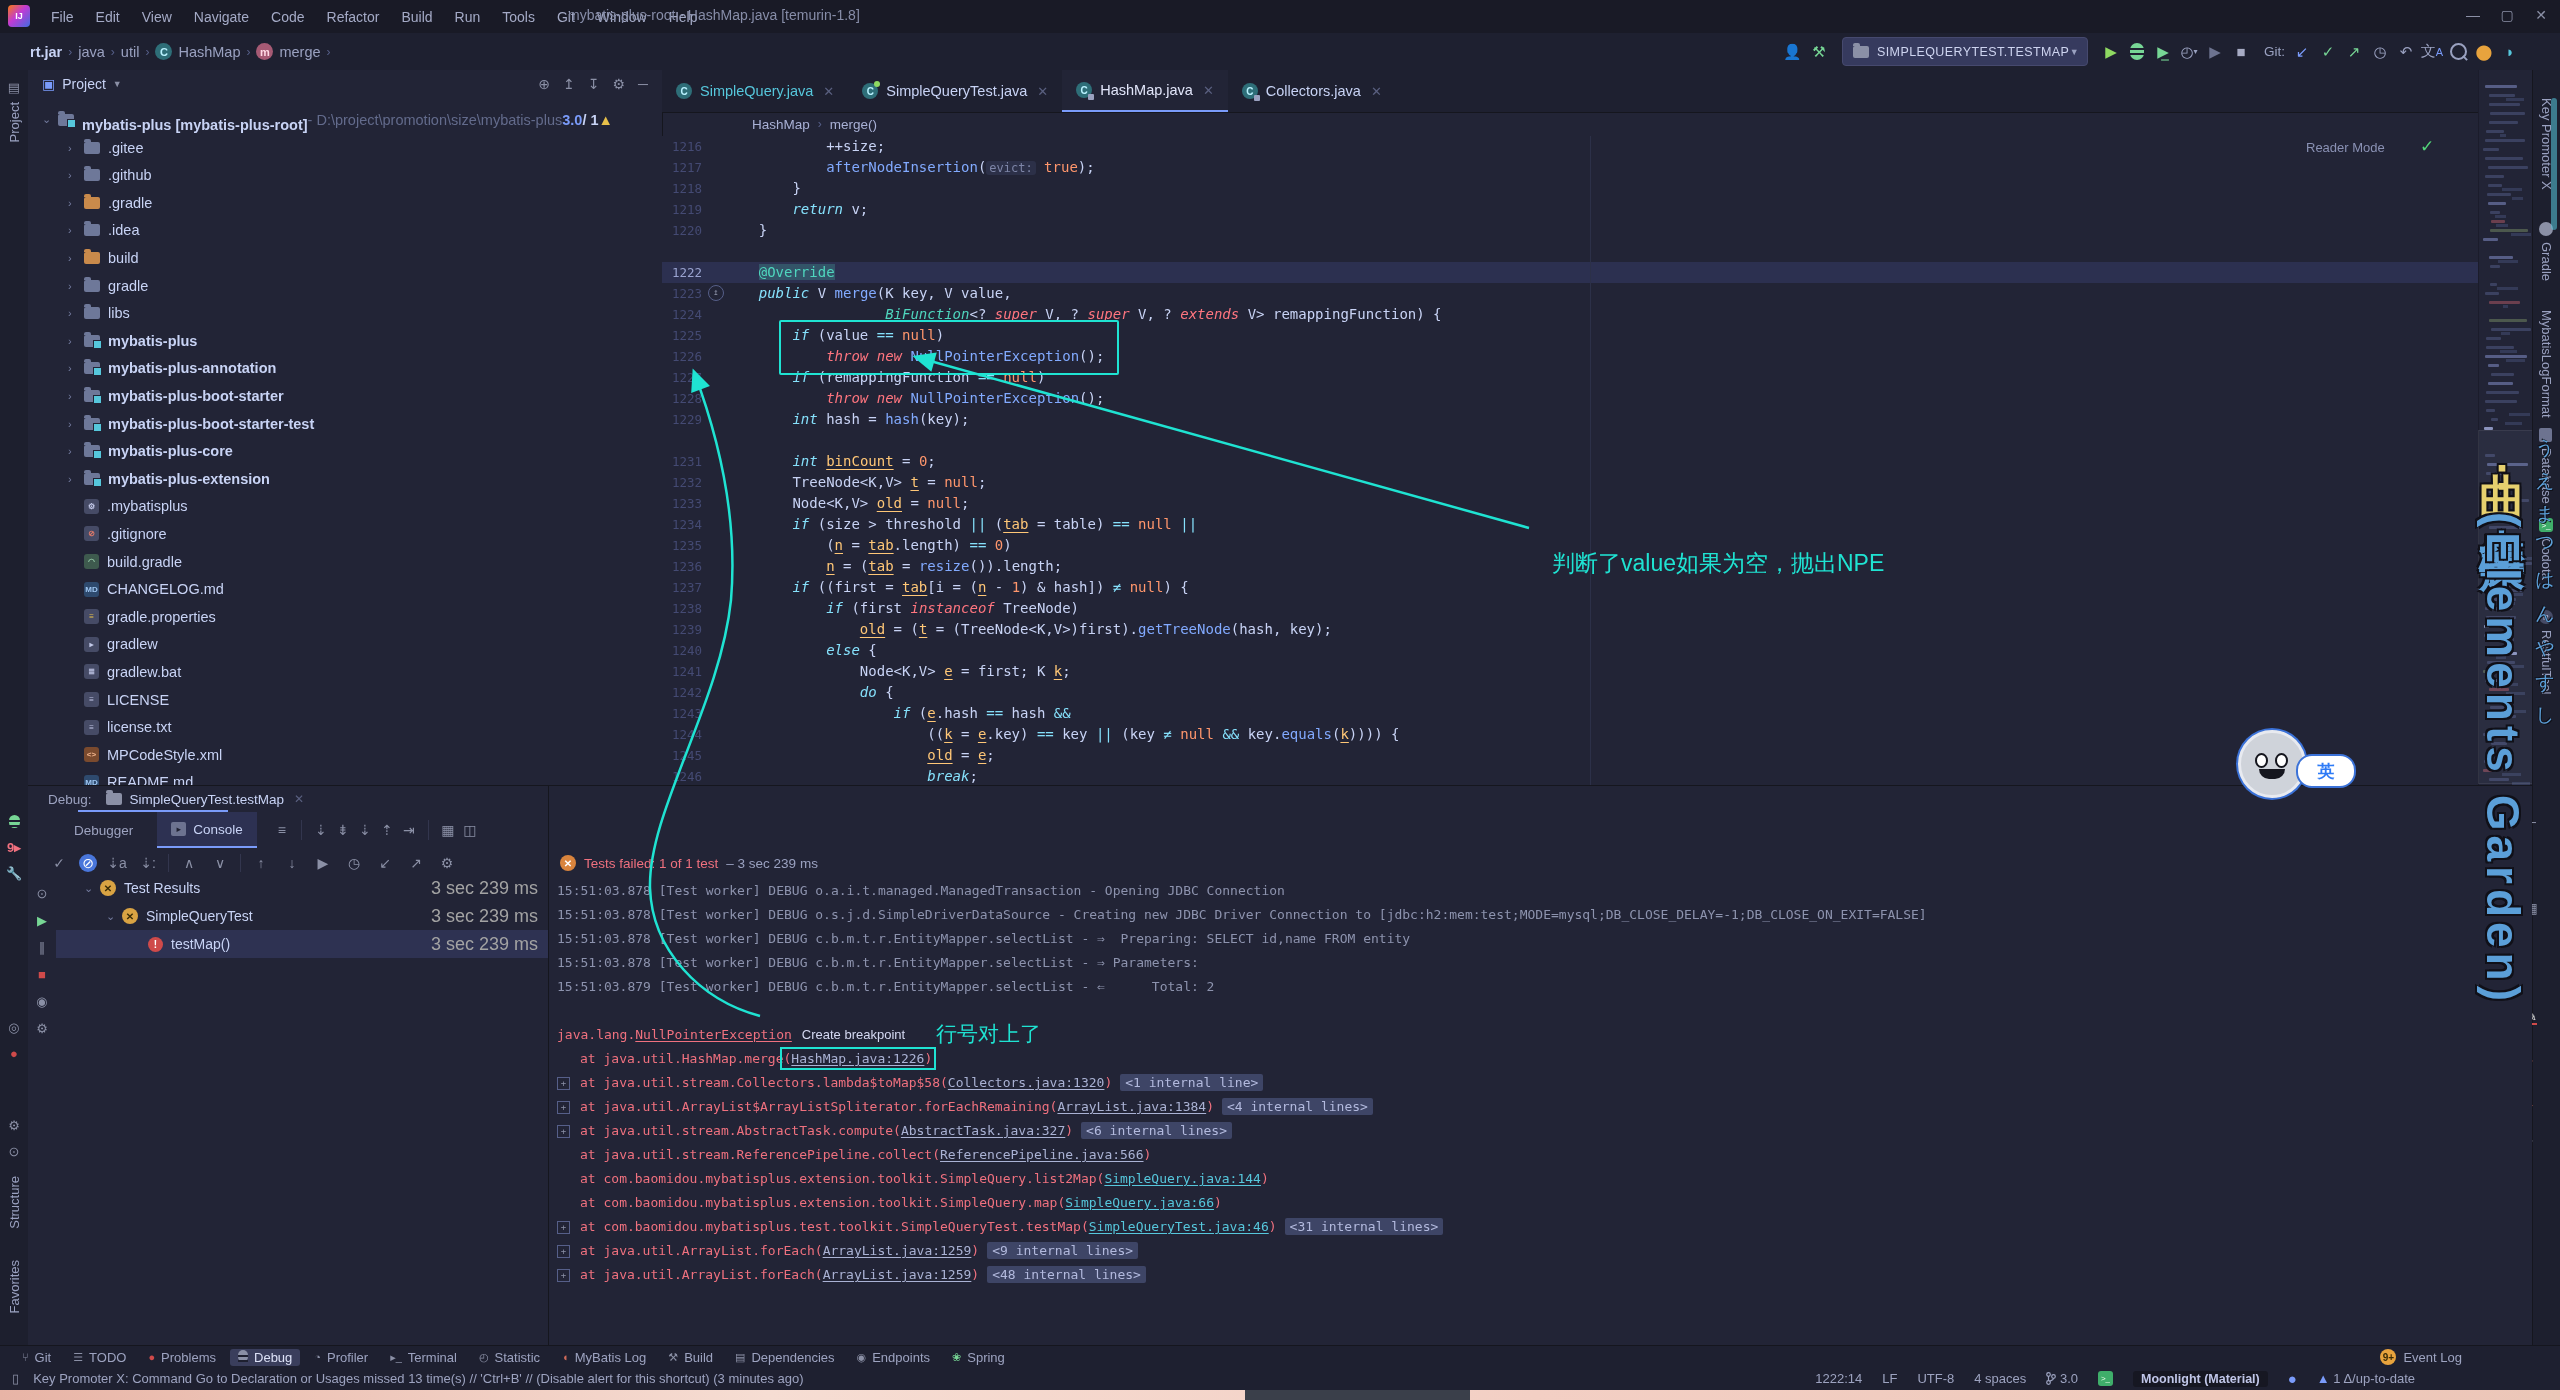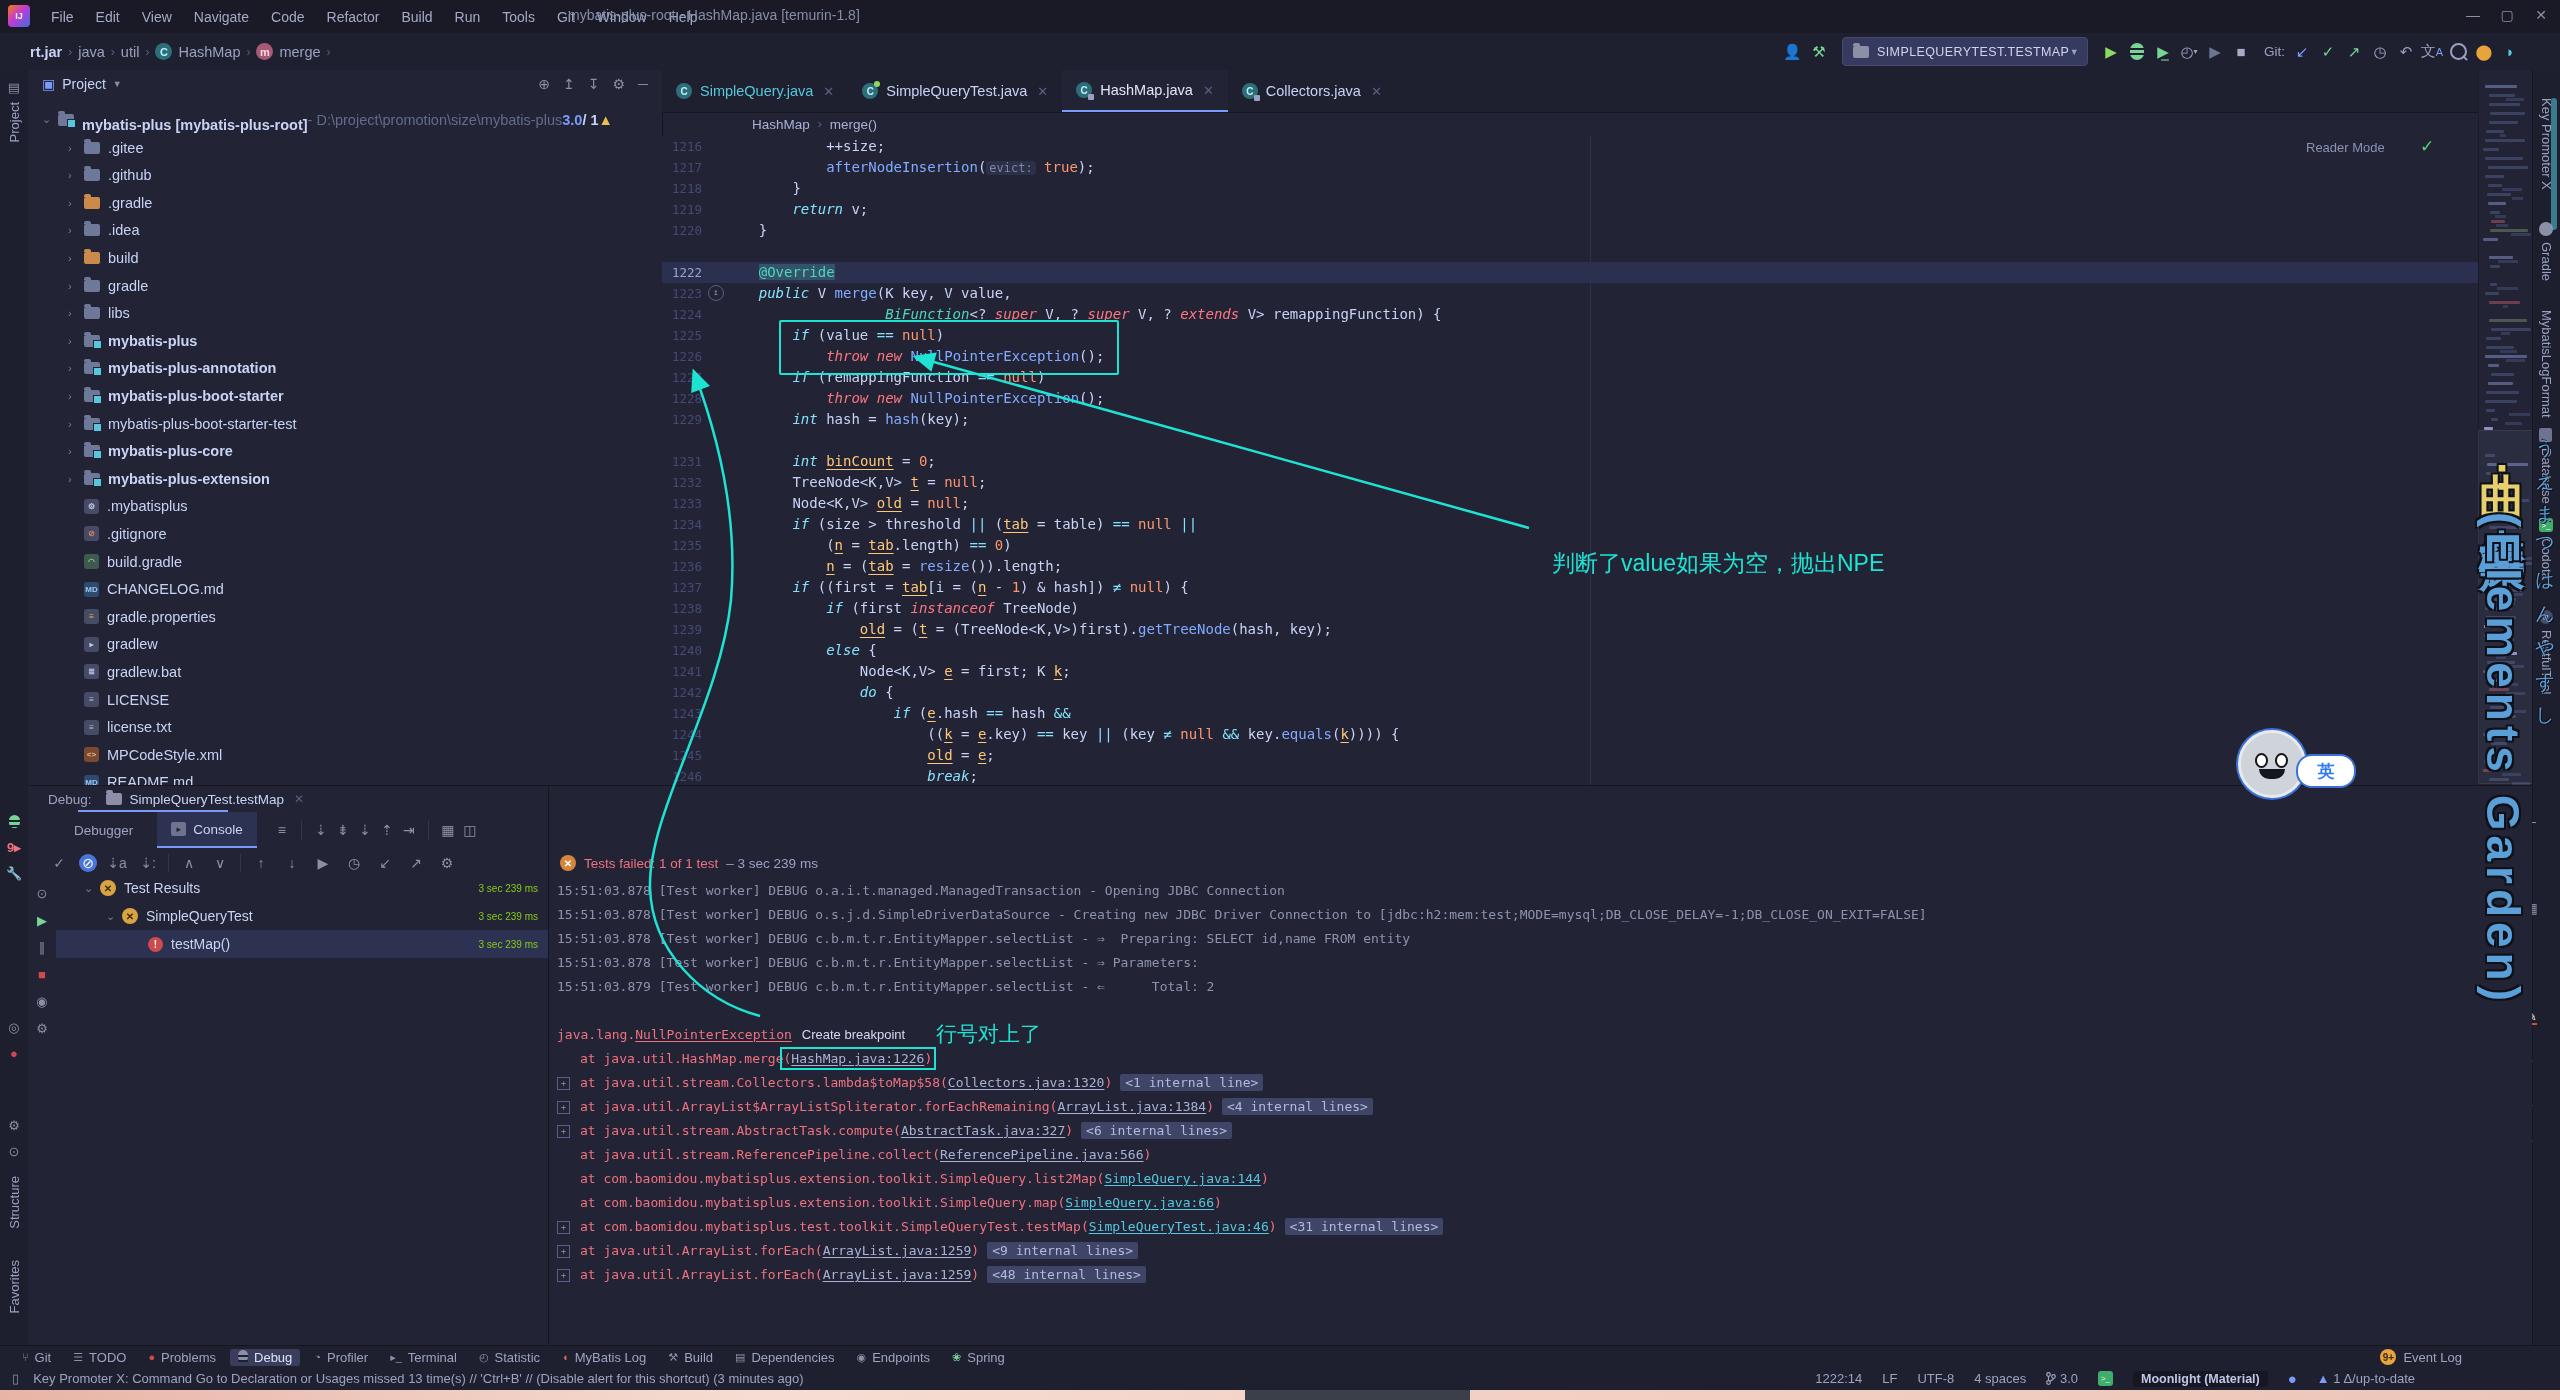--- a/index.html
+++ b/index.html
@@ -100,21 +100,21 @@
   #console-pill{background:#2d3152;height:36px;display:flex;align-items:center;gap:7px;padding:0 14px;border-bottom:2px solid #7a9bfa;box-sizing:border-box;}
   .dbg-ico{color:#8b90a6;font-size:14px;width:22px;text-align:center;}
   #dbg-toolbar2{position:absolute;left:20px;top:62px;width:520px;height:30px;display:flex;align-items:center;gap:9px;}
   #tests-summary{position:absolute;left:532px;top:62px;height:30px;display:flex;align-items:center;gap:8px;font-size:13.5px;}
   .badge-circle{width:16px;height:16px;border-radius:50%;background:#d9a343;color:#3a2c07;font-size:10px;font-weight:bold;
       display:inline-flex;align-items:center;justify-content:center;}
   #dbg-lefticons{position:absolute;left:0;top:100px;width:28px;display:flex;flex-direction:column;gap:12px;align-items:center;color:#8b90a6;font-size:13px;}
   #test-tree{position:absolute;left:28px;top:88px;width:492px;bottom:0;font-size:14px;}
   .ttrow{position:absolute;left:0;width:100%;height:28px;display:flex;align-items:center;}
   .ttrow.selected{background:#2e3252;}
-  .ttdur{position:absolute;right:10px;color:#84cc16;font-size:10px;}
+  .ttdur{position:absolute;right:10px;color:#a3a3a3;font-size:18px;}
   .fail-ico{width:15px;height:15px;border-radius:50%;background:#cf4a4a;color:#fff;font-size:10px;font-weight:bold;
       display:inline-flex;align-items:center;justify-content:center;margin-right:8px;}
   #console-area{position:absolute;left:520px;top:0;right:30px;bottom:0;border-left:1px solid #15161e;}
   #console-logs{position:absolute;left:8px;top:93px;font-size:13px;line-height:24px;color:#8d93ae;white-space:pre;}
   #stack{position:absolute;left:8px;top:237px;font-size:13px;line-height:24px;white-space:pre;}
   .st-red{color:#f0717f;} .lk{text-decoration:underline;text-underline-offset:2px;}
   .lk-jdk{color:#aab2d4;} .lk-proj{color:#56c7dc;}
   .plusbox{display:inline-block;width:11px;height:11px;border:1px solid #565f89;color:#8b90a6;font-size:9px;line-height:10px;
       text-align:center;margin-right:10px;vertical-align:1px;}
   .plus-pad{display:inline-block;width:23px;}
@@ -311,21 +311,21 @@
           <span style="font-weight: bold;">mybatis-plus-annotation</span>
         </div>
         <div class="trow" style="top: 284.4px; left: 40px;">
           <span class="chev">›</span>
           <span class="fld mod"></span>
           <span style="font-weight: bold;">mybatis-plus-boot-starter</span>
         </div>
         <div class="trow" style="top: 312px; left: 40px;">
           <span class="chev">›</span>
           <span class="fld mod"></span>
-          <span style="font-weight: normal;">mybatis-plus-boot-starter-test</span>
+          <span style="font-weight: bold;">mybatis-plus-boot-starter-test</span>
         </div>
         <div class="trow" style="top: 339.6px; left: 40px;">
           <span class="chev">›</span>
           <span class="fld mod"></span>
           <span style="font-weight: bold;">mybatis-plus-core</span>
         </div>
         <div class="trow" style="top: 367.2px; left: 40px;">
           <span class="chev">›</span>
           <span class="fld mod"></span>
           <span style="font-weight: bold;">mybatis-plus-extension</span>

